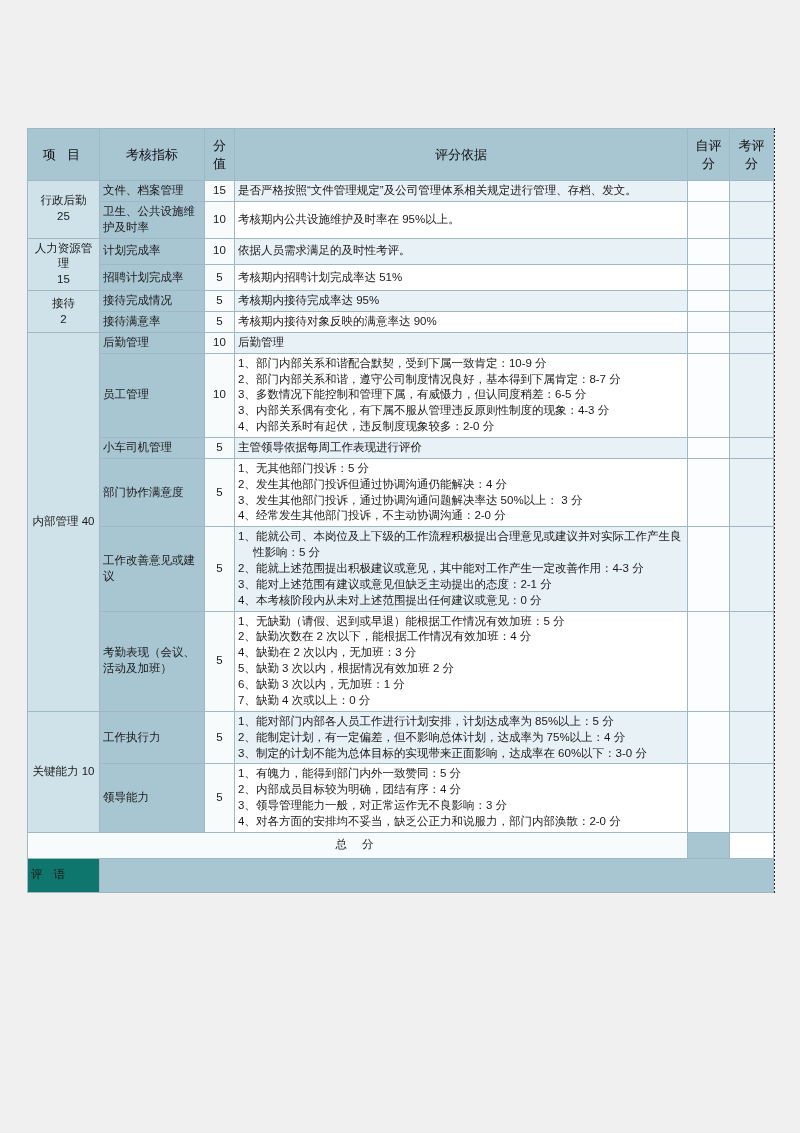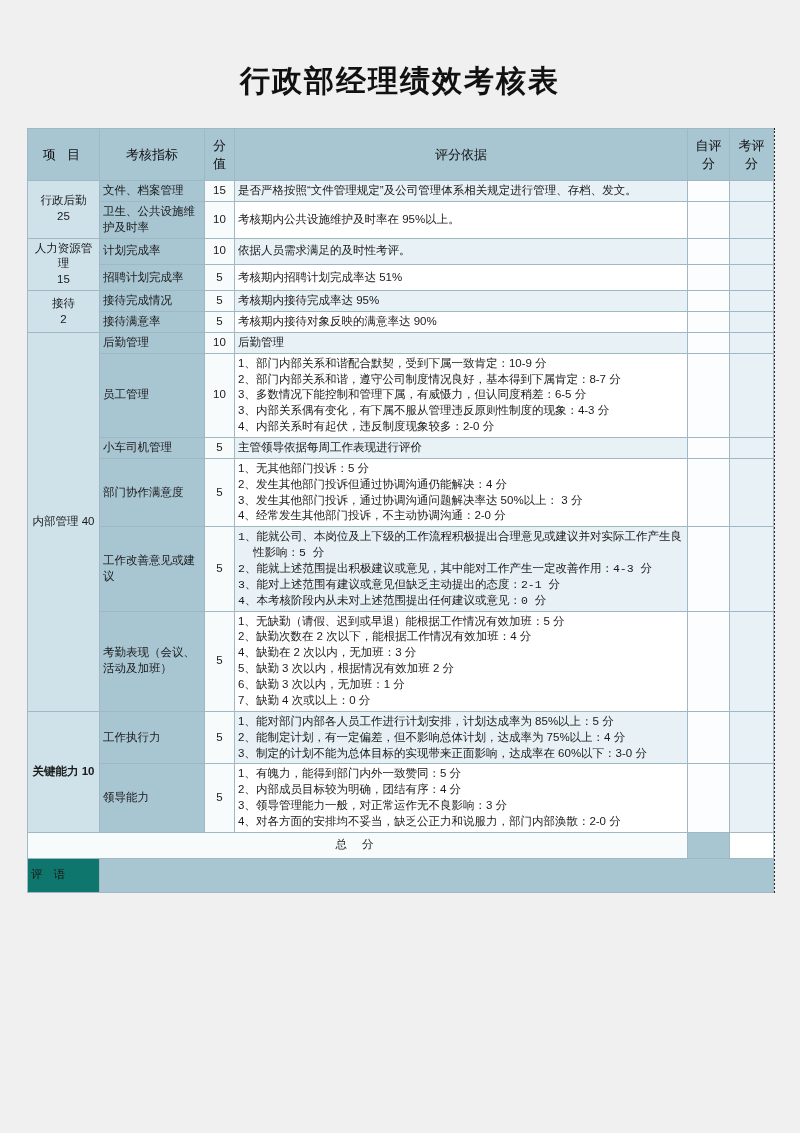--- a/index.html
+++ b/index.html
@@ -113,21 +113,20 @@
   }
   .crit li {
     list-style: none;
     margin: 0 0 0 0;
     padding: 0;
     text-indent: 0;
   }
   .crit.hang li {
     padding-left: 15px;
     text-indent: -15px;
-    font-family: Liberation Mono, monospace;
   }
 
   
   tr.total td {
     height: 26px;
   }
   td.total-label {
     background: #f7fbfc;
     text-align: center;
     font-size: 13px;
@@ -144,21 +143,20 @@
     font-size: 13px;
     letter-spacing: 4px;
   }
   td.comment-body { background: #a8c5d2; }
 </style>
 </head>
 <body>
 
 <div class="page">
 
-  <div class="doc-title">行政部经理绩效考核表</div>
 
   <div class="table-wrap">
     <table class="sheet">
       <colgroup>
         <col class="c-item">
           <col class="c-index">
           <col class="c-score">
         <col class="c-basis">
           <col class="c-self">
           <col class="c-eval">
@@ -322,21 +320,21 @@
                 <li>4、缺勤在 2 次以内，无加班：3 分</li>
                 <li>5、缺勤 3 次以内，根据情况有效加班 2 分</li>
                 <li>6、缺勤 3 次以内，无加班：1 分</li>
                 <li>7、缺勤 4 次或以上：0 分</li>
               </ul>
             </td>
             <td class="selfcol"></td>
             <td class="evalcol"></td>
           </tr>
           <tr>
-            <td class="col-item" rowspan="2" style="white-space: pre-line; font-weight: bold;">关键能力 10</td>
+            <td class="col-item" rowspan="2" style="white-space: pre-line;">关键能力 10</td>
             <td class="col-index">工作执行力</td>
             <td class="col-score">5</td>
             <td class="basis tint">
               <ul class="crit">
                 <li>1、能对部门内部各人员工作进行计划安排，计划达成率为 85%以上：5 分</li>
                 <li>2、能制定计划，有一定偏差，但不影响总体计划，达成率为 75%以上：4 分</li>
                 <li>3、制定的计划不能为总体目标的实现带来正面影响，达成率在 60%以下：3-0 分</li>
               </ul>
             </td>
             <td class="selfcol"></td>

